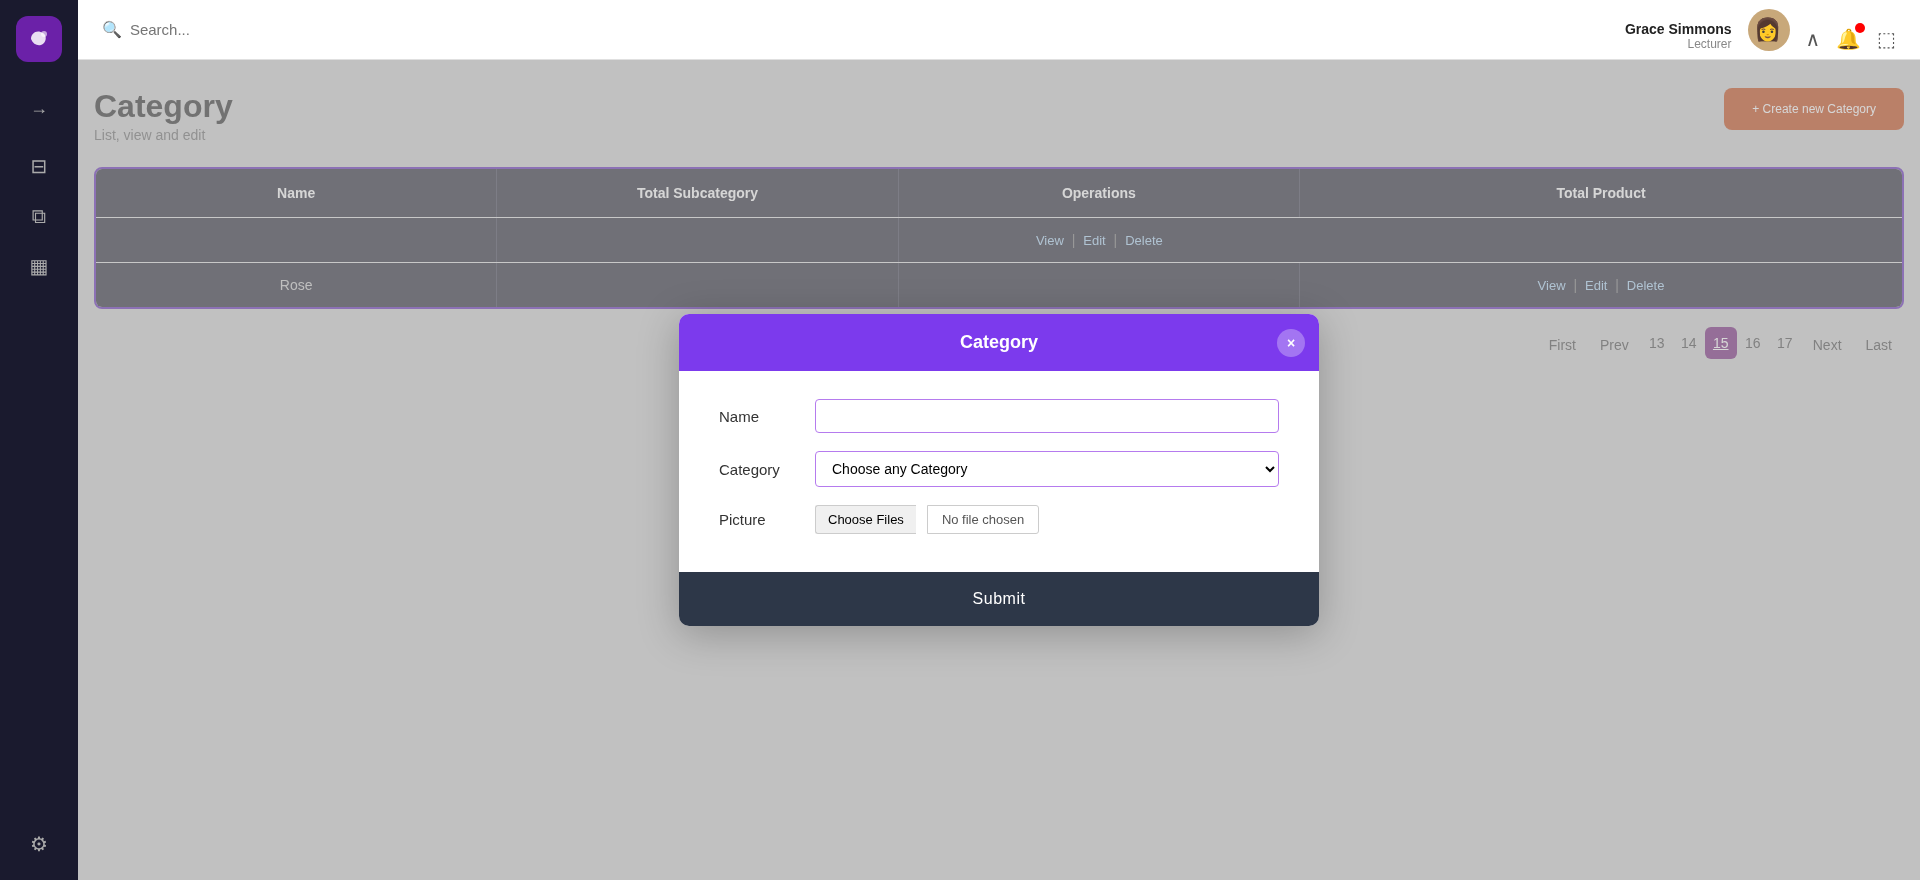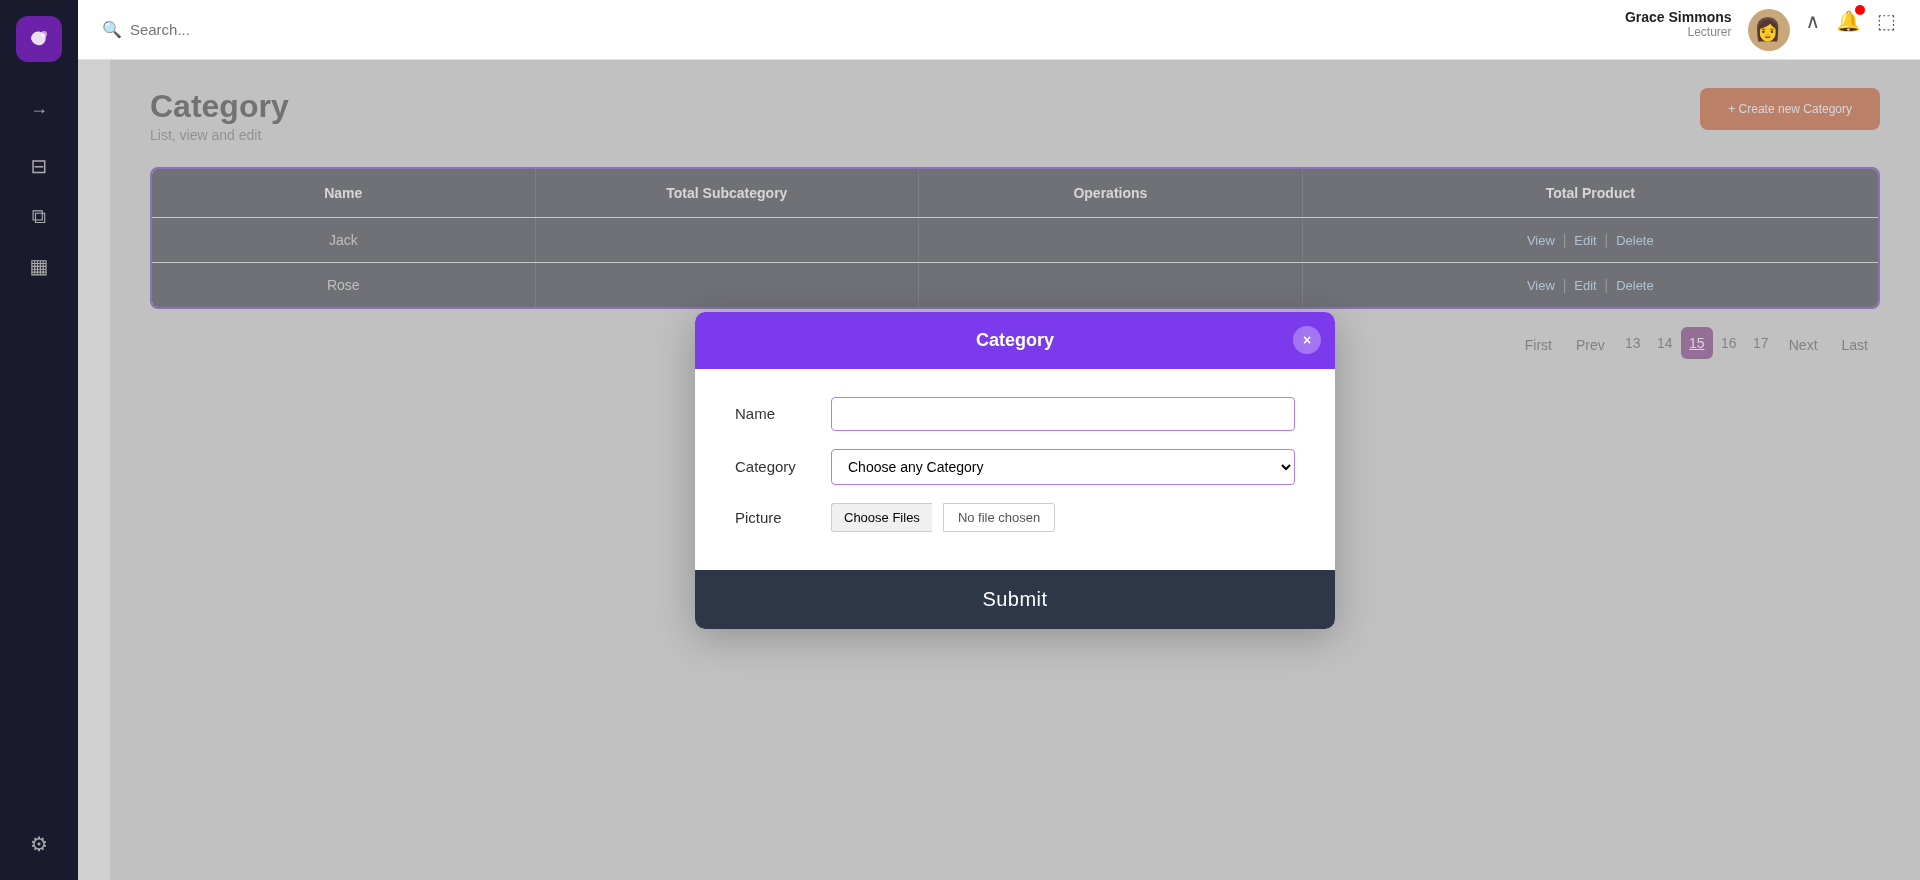--- a/index.html
+++ b/index.html
@@ -63,44 +63,43 @@
     .search-wrap {
       display: flex; align-items: center; gap: 8px;
       flex: 1;
     }
     .search-icon { color: #999; font-size: 16px; }
     .search-input {
       border: none; outline: none; background: transparent;
       font-size: 15px; color: #555; width: 240px;
     }
     .topbar-right {
-      display: flex; align-items: flex-start; gap: 16px; margin-left: auto;
+      display: flex; align-items: flex-end; gap: 16px; margin-left: auto;
     }
     .user-info { text-align: right; }
     .user-name { font-size: 14px; font-weight: 600; color: #222; }
     .user-role { font-size: 12px; color: #888; }
     .avatar {
       width: 42px; height: 42px; border-radius: 50%;
       background: #c8a87a;
       overflow: hidden;
       display: flex; align-items: center; justify-content: center;
       font-size: 22px;
     }
     .topbar-icon { font-size: 20px; color: #555; cursor: pointer; position: relative; }
     .badge {
       position: absolute; top: -4px; right: -4px;
       width: 10px; height: 10px; background: red; border-radius: 50%;
     }
 
     
     .content {
       flex: 1;
-      padding: 28px 40px;
+      padding: 28px 16px;
       position: relative;
-      margin-left: 32px;
     }
 
     .page-header {
       display: flex; align-items: flex-start; justify-content: space-between;
       margin-bottom: 24px;
     }
     .page-title { font-size: 32px; font-weight: 700; color: #222; }
     .page-subtitle { font-size: 14px; color: #666; margin-top: 2px; }
     .create-btn {
       background: #c2410c;
@@ -271,21 +270,21 @@
     }
     .modal-footer {
       padding: 0;
     }
     .submit-btn {
       width: 100%;
       padding: 18px;
       background: #2d3748;
       color: white;
       border: none; outline: none; cursor: pointer;
-      font-size: 20px; font-weight: 500;
+      font-size: 16px; font-weight: 500;
       letter-spacing: 0.5px;
     }
   </style>
 </head>
 <body>
 
 <div class="sidebar">
   <div class="sidebar-logo">
     <svg viewBox="0 0 28 28" fill="none">
       <path d="M6 14 C6 8 12 4 18 8 C22 10 22 18 16 20 C12 21 8 19 6 14Z" fill="white" opacity="0.85"></path>
@@ -333,21 +332,20 @@
     </div>
 
     <div class="table-wrap">
       <div class="table-header">
         <div class="th">Name</div>
         <div class="th">Total Subcategory</div>
         <div class="th">Operations</div>
         <div class="th">Total Product</div>
       </div>
       <div class="table-row">
-        <div class="td">Jack</div>
         <div class="td"></div>
         <div class="td"></div>
         <div class="td td-ops">
           <a href="#">View</a>
           <span> | </span>
           <a href="#">Edit</a>
           <span> | </span>
           <a href="#">Delete</a>
         </div>
       </div>

